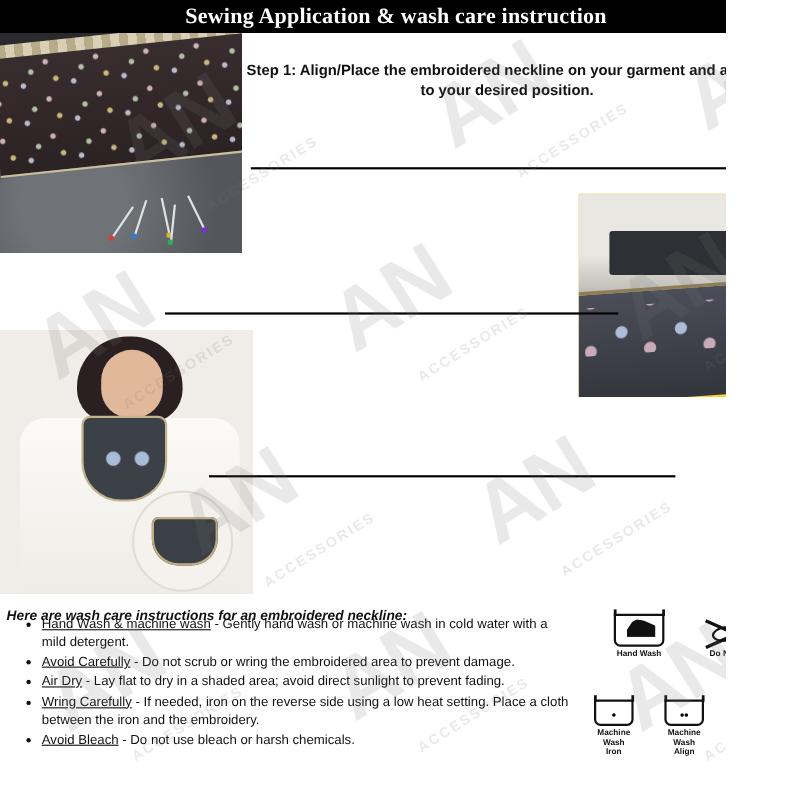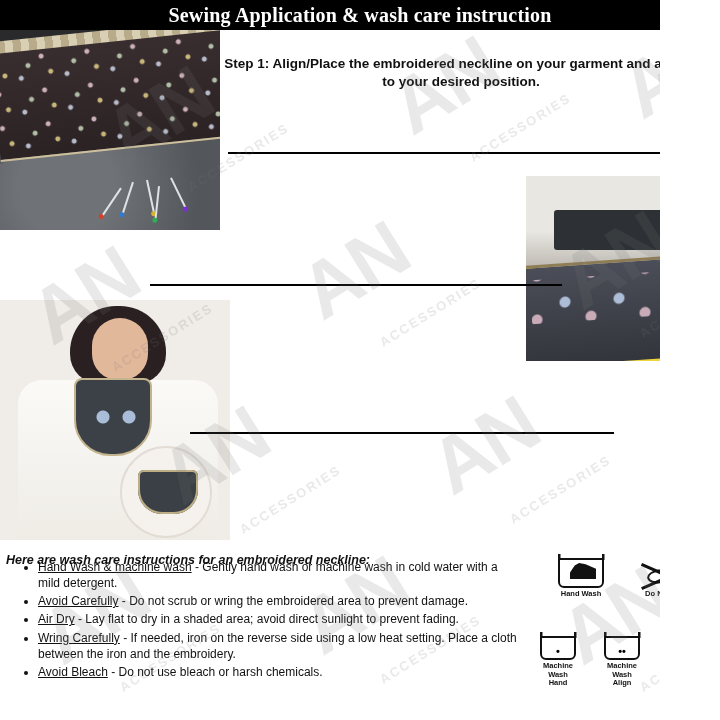--- a/index.html
+++ b/index.html
@@ -304,21 +304,21 @@
       <div class="cap">Do Not Wring</div>
     </div>
 
     <div class="sym" style="left:6px; top:84px; width:64px;">
       <div class="basin" style="width:36px;height:24px;">
         <div class="dot">•</div>
       </div>
       <div class="cap">
         <div>Machine</div>
         <div>Wash</div>
-        <div>Hand</div>
+        <div>Iron</div>
       </div>
     </div>
 
     <div class="sym" style="left:70px; top:84px; width:64px;">
       <div class="basin" style="width:36px;height:24px;">
         <div class="dot">••</div>
       </div>
       <div class="cap">
         <div>Machine</div>
         <div>Wash</div>

